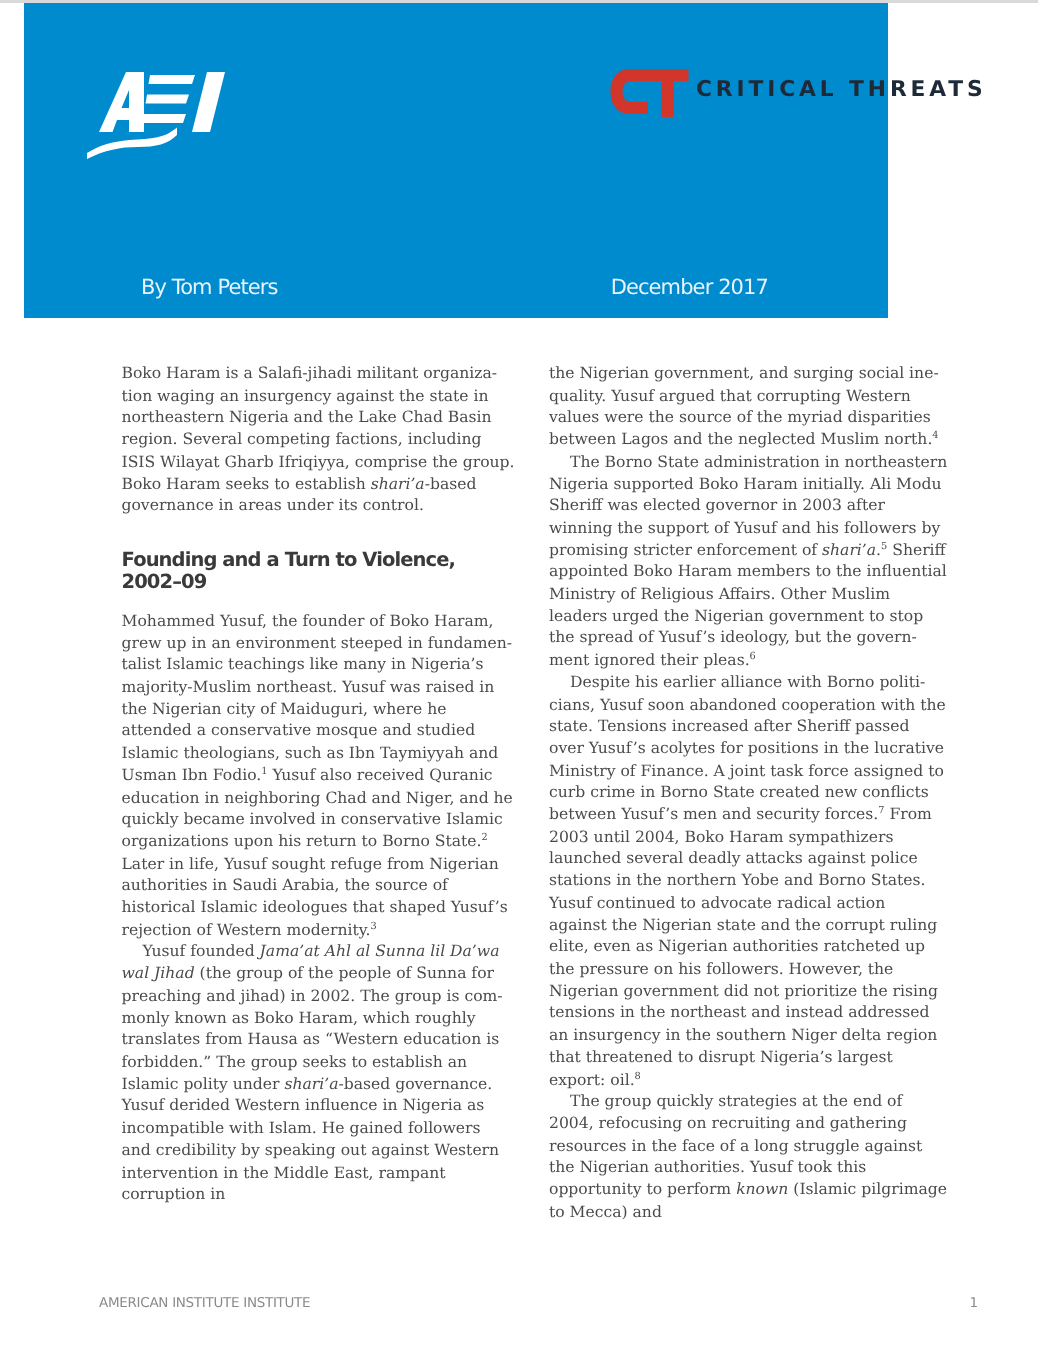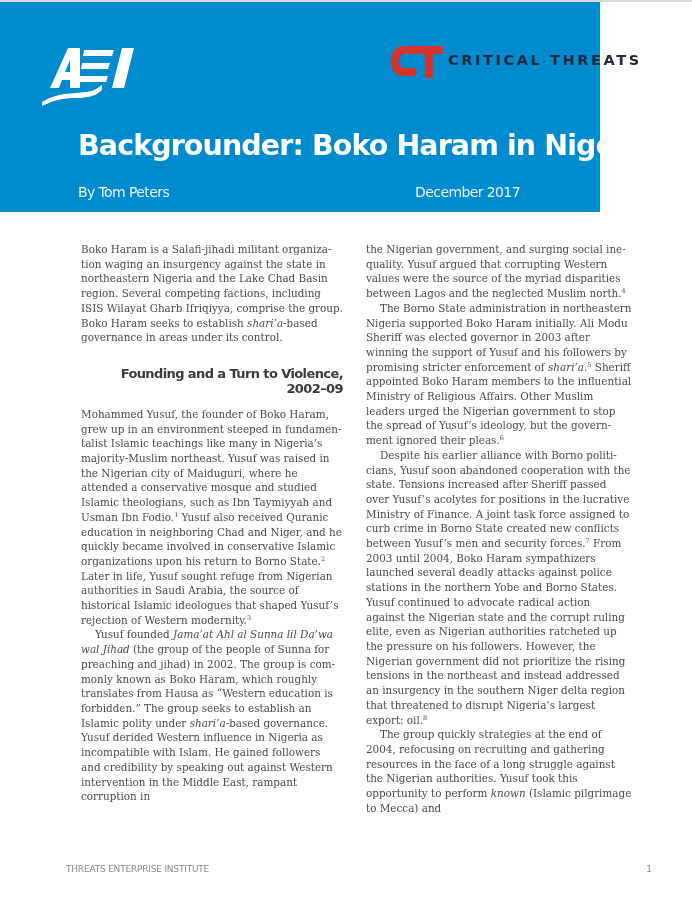--- a/index.html
+++ b/index.html
@@ -1,32 +1,32 @@
 <!DOCTYPE html>
 <html><head>
 <meta charset="utf-8">
 <style>
   html, body { margin: 0; padding: 0; }
   body { width: 692px; height: 898px; background: #ffffff; position: relative; overflow: hidden; font-family: "DejaVu Serif", serif; }
   .topline { position: absolute; left: 0; top: 0; width: 692px; height: 2px; background: #d9d9d9; }
-  .header { position: absolute; left: 0; top: 2px; width: 576px; height: 210px; background: #008bcf; padding-left: 24px; }
+  .header { position: absolute; left: 16px; top: 2px; width: 576px; height: 210px; background: #008bcf; }
   .aei-logo { position: absolute; left: 40px; top: 42px; width: 125px; height: 62px; }
   .ct-logo { position: absolute; left: 390px; top: 42px; width: 250px; height: 36px; }
   .ct-mark { position: absolute; left: 0; top: 0; width: 54px; height: 34px; }
   .ct-text { position: absolute; left: 58px; top: 8px; font-family: "DejaVu Sans", sans-serif; font-weight: bold; font-size: 14.5px; letter-spacing: 2.6px; color: #1e2a38; white-space: nowrap; }
   .title { position: absolute; left: 78px; top: 127px; font-family: "DejaVu Sans", sans-serif; font-weight: bold; font-size: 28.5px; color: #ffffff; letter-spacing: -0.9px; white-space: nowrap; }
   .byline { position: absolute; left: 78px; top: 182px; font-family: "DejaVu Sans", sans-serif; font-size: 14px; color: #e8f4fb; letter-spacing: -0.6px; text-align: right; }
   .date { position: absolute; right: 80px; top: 182px; font-family: "DejaVu Sans", sans-serif; font-size: 14px; color: #e8f4fb; letter-spacing: -0.6px; }
   .col { position: absolute; top: 242px; width: 262px; font-size: 10.4px; line-height: 14.7px; color: #4a4a4a; }
   .col.left { left: 81px; }
   .col.right { left: 366px; width: 266px; }
   .col p { margin: 0; text-align: left; }
   .col p.indent { text-indent: 14px; }
   .col p.lead { margin-bottom: 0; }
-  .section-heading { font-family: "DejaVu Sans", sans-serif; font-weight: bold; font-size: 13px; line-height: 15px; color: #3a3a3a; letter-spacing: -0.6px; margin: 21px 0 11px 0; text-align: right; }
+  .section-heading { font-family: "DejaVu Sans", sans-serif; font-weight: bold; font-size: 13px; line-height: 15px; color: #3a3a3a; letter-spacing: -0.6px; margin: 21px 0 11px 0; }
   sup { font-size: 6.5px; line-height: 0; vertical-align: 4px; }
   em { font-style: italic; }
   .footer-left { position: absolute; left: 66px; top: 864px; font-family: "DejaVu Sans", sans-serif; font-size: 9px; color: #8a8a8a; letter-spacing: -0.2px; }
   .footer-right { position: absolute; right: 40px; top: 864px; font-family: "DejaVu Sans", sans-serif; font-size: 9px; color: #8a8a8a; }
 </style>
 </head>
 <body>
 
 <div class="topline"></div>
 
@@ -45,33 +45,32 @@
   <div class="ct-logo">
     <svg class="ct-mark" viewBox="0 0 54 34">
       <g fill="#d2352a">
         <path d="M26 2 L14 2 C 6 2, 1 8, 1 17 C 1 26, 6 32, 14 32 L26 32 L26 24 L15 24 C 11 24, 9 21, 9 17 C 9 13, 11 10, 15 10 L26 10 Z"></path>
         <path d="M24 2 L53 2 L53 10 L43 10 L43 34 L35 34 L35 10 L24 10 Z"></path>
       </g>
     </svg>
     <span class="ct-text">CRITICAL THREATS</span>
   </div>
 
-  <div class="title">Backgrounder: Boko Haram in Nigeria</div>
   <div class="byline">By Tom Peters</div>
   <div class="date">December 2017</div>
 </div>
 
 <div class="col left">
   <p class="lead"><span>Boko Haram is a Salafi-jihadi militant organiza­tion waging an insurgency against the state in northeastern Nigeria and the Lake Chad Basin region. Several competing factions, including ISIS Wilayat Gharb Ifriqiyya, comprise the group. Boko Haram seeks to establish </span><em>shari’a</em><span>-based govern­ance in areas under its control.</span></p>
   <div class="section-heading">Founding and a Turn to Violence, 2002–09</div>
   <p><span>Mohammed Yusuf, the founder of Boko Haram, grew up in an environment steeped in fundamen­talist Islamic teachings like many in Nigeria’s majority-Muslim northeast. Yusuf was raised in the Nigerian city of Maiduguri, where he attended a conservative mosque and studied Islamic theo­logians, such as Ibn Taymiyyah and Usman Ibn Fodio.</span><sup>1</sup><span> Yusuf also received Quranic education in neighboring Chad and Niger, and he quickly became involved in conservative Islamic organiza­tions upon his return to Borno State.</span><sup>2</sup><span> Later in life, Yusuf sought refuge from Nigerian authorities in Saudi Arabia, the source of historical Islamic ideo­logues that shaped Yusuf’s rejection of Western modernity.</span><sup>3</sup></p>
   <p class="indent"><span>Yusuf founded </span><em>Jama’at Ahl al Sunna lil Da’wa wal Jihad</em><span> (the group of the people of Sunna for preaching and jihad) in 2002. The group is com­monly known as Boko Haram, which roughly translates from Hausa as “Western education is forbidden.” The group seeks to establish an Islamic polity under </span><em>shari’a</em><span>-based governance. Yusuf derided Western influence in Nigeria as incompatible with Islam. He gained followers and credibility by speaking out against Western inter­vention in the Middle East, rampant corruption in</span></p>
 </div>
 
 <div class="col right">
   <p><span>the Nigerian government, and surging social ine­quality. Yusuf argued that corrupting Western values were the source of the myriad disparities between Lagos and the neglected Muslim north.</span><sup>4</sup></p>
   <p class="indent"><span>The Borno State administration in northeast­ern Nigeria supported Boko Haram initially. Ali Modu Sheriff was elected governor in 2003 after winning the support of Yusuf and his followers by promising stricter enforcement of </span><em>shari’a</em><span>.</span><sup>5</sup><span> Sheriff appointed Boko Haram members to the influen­tial Ministry of Religious Affairs. Other Muslim leaders urged the Nigerian government to stop the spread of Yusuf’s ideology, but the govern­ment ignored their pleas.</span><sup>6</sup></p>
   <p class="indent"><span>Despite his earlier alliance with Borno politi­cians, Yusuf soon abandoned cooperation with the state. Tensions increased after Sheriff passed over Yusuf’s acolytes for positions in the lucrative Ministry of Finance. A joint task force assigned to curb crime in Borno State created new conflicts between Yusuf’s men and security forces.</span><sup>7</sup><span> From 2003 until 2004, Boko Haram sympathizers launched several deadly attacks against police stations in the northern Yobe and Borno States. Yusuf continued to advocate radical action against the Nigerian state and the corrupt ruling elite, even as Nigerian authorities ratcheted up the pressure on his followers. However, the Nigerian government did not prioritize the rising tensions in the northeast and instead addressed an insurgency in the southern Niger delta region that threatened to disrupt Nigeria’s largest export: oil.</span><sup>8</sup></p>
   <p class="indent"><span>The group quickly strategies at the end of 2004, refocusing on recruiting and gathering resources in the face of a long struggle against the Nigerian authorities. Yusuf took this opportunity to per­form </span><em>known</em><span> (Islamic pilgrimage to Mecca) and</span></p>
 </div>
 
-<div class="footer-left">THREATS ENTERPRISE INSTITUTE</div>
+<div class="footer-left">AMERICAN INSTITUTE INSTITUTE</div>
 <div class="footer-right">1</div>
 
 </body></html>

